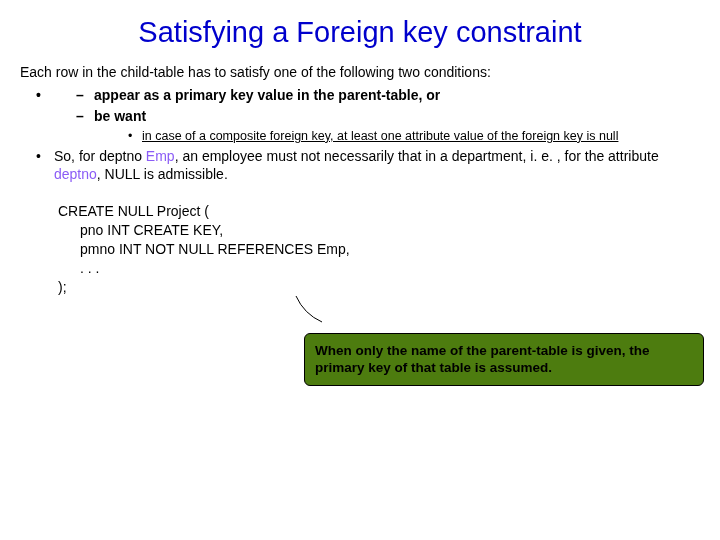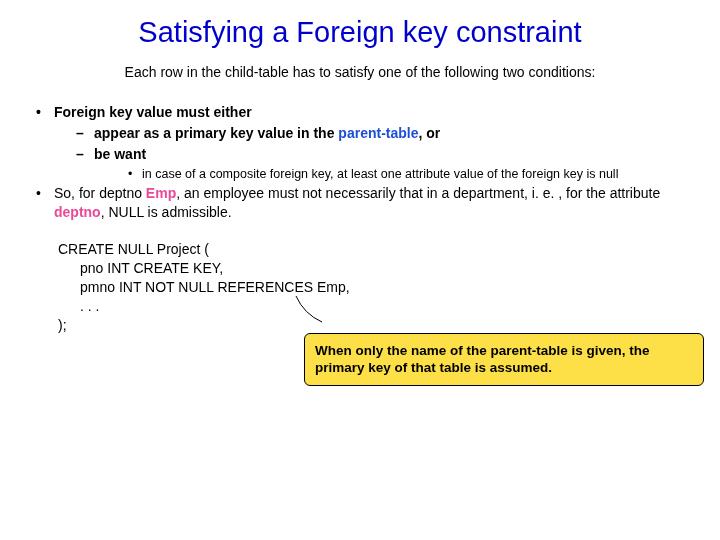--- a/index.html
+++ b/index.html
@@ -1,39 +1,39 @@
 <!DOCTYPE html>
 <html><head>
 <meta charset="utf-8">
 <style>
   * { box-sizing: border-box; margin: 0; padding: 0; }
   html, body { width: 720px; height: 540px; background: #fff; font-family: Arial, Helvetica, sans-serif; }
   .slide { width: 720px; height: 412px; padding: 10px 20px 10px 20px; position: relative; }
   .title { color: #0000cc; font-size: 29px; font-weight: normal; text-align: center; padding: 6px 0 14px 0; }
   .body { font-size: 14px; color: #000; line-height: 1.35; }
-  .lead { margin-bottom: 21px; text-align: center; }
+  .lead { margin-bottom: 4px; }
   .ul1 { list-style: none; padding-left: 16px; }
   .ul1 > li { position: relative; padding-left: 18px; margin: 2px 0; }
   .ul1 > li::before { content: "•"; position: absolute; left: 0; top: 0; }
   .ul2 { list-style: none; padding-left: 22px; }
   .ul2 > li { position: relative; padding-left: 18px; margin: 2px 0; }
   .ul2 > li::before { content: "–"; position: absolute; left: 0; top: 0; }
   .ul3 { list-style: none; padding-left: 34px; }
-  .ul3 > li { position: relative; padding-left: 14px; margin: 2px 0; font-size: 12.5px; font-weight: normal; }
+  .ul3 > li { position: relative; padding-left: 14px; margin: 2px 0; font-size: 12.5px; font-weight: normal; text-decoration: underline; }
   .ul3 > li::before { content: "•"; position: absolute; left: 0; top: 0; }
   .b { font-weight: bold; }
-  .maroon { color: #1d4ed8; font-weight: bold; }
-  .green { color: #ec4899; font-weight: bold; }
+  .maroon { color: #000000; font-weight: bold; }
+  .green { color: #8b5cf6; font-weight: normal; }
   .pre { font-family: Arial, Helvetica, sans-serif; font-size: 14px; padding-left: 38px; line-height: 1.35; margin-top: 2px; }
   .callout {
     position: absolute;
     right: 16px;
     bottom: 26px;
     width: 400px;
-    background: #fde047;
+    background: #4d7c0f;
     border: 1px solid #000;
     border-radius: 6px;
     padding: 8px 10px;
     font-size: 13.5px;
     font-weight: bold;
     line-height: 1.3;
   }
   .connector {
     position: absolute;
     left: 294px;
@@ -49,21 +49,20 @@
 <div class="slide">
 
   <div class="title">Satisfying a Foreign key constraint</div>
 
   <div class="body">
 
     <div class="lead">Each row in the child-table has to satisfy one of the following two conditions:</div>
 
     <ul class="ul1">
       <li class="b">
-        <span>Foreign key value must either</span>
         <ul class="ul2">
           <li>
             <span>appear as a primary key value in the </span><span class="maroon">parent-table</span><span>, or</span>
           </li>
           <li>
             <span>be want</span>
             <ul class="ul3">
               <li>in case of a composite foreign key, at least one attribute value of the foreign key is null</li>
             </ul>
           </li>

